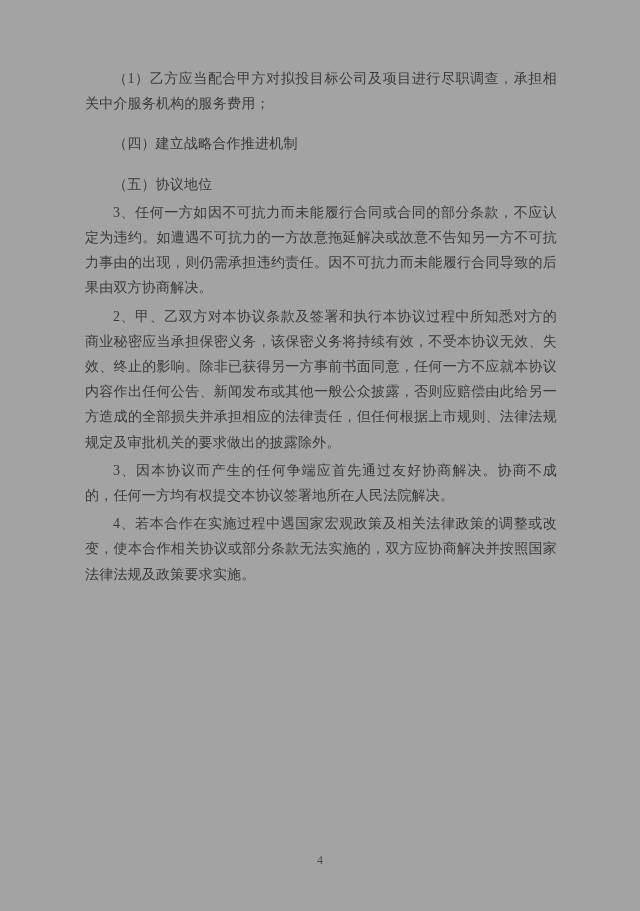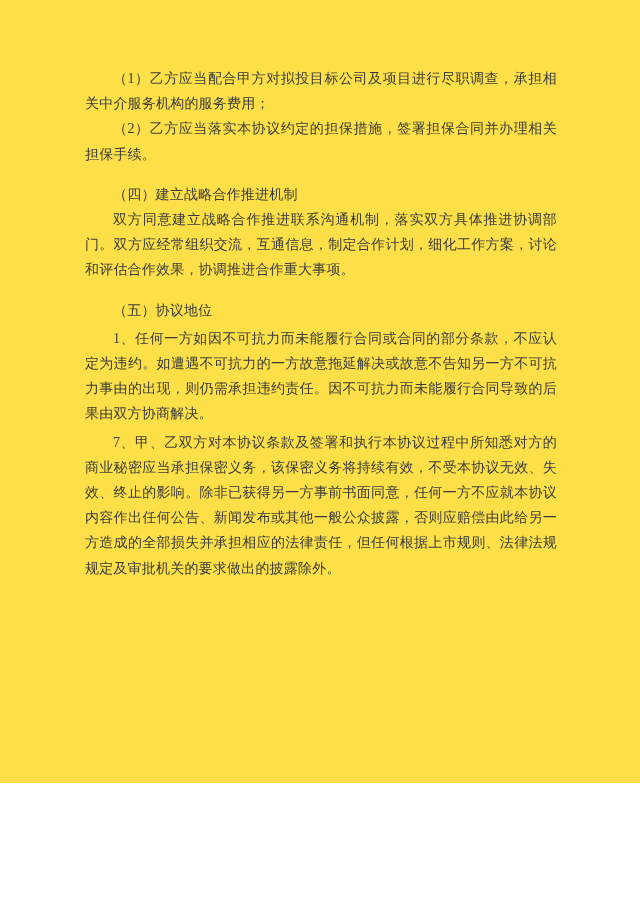--- a/index.html
+++ b/index.html
@@ -9,22 +9,22 @@
   }
   body {
     width: 640px;
     height: 911px;
     font-family: "Liberation Serif", "DejaVu Serif", serif;
     color: #3a3a3a;
   }
   .page {
     position: relative;
     width: 640px;
-    height: 783px;
-    background: #fde047;
+    height: 911px;
+    background: #a3a3a3;
     overflow: hidden;
   }
   .doc-body {
     position: absolute;
     left: 85px;
     top: 66px;
     width: 472px;
     font-size: 14px;
     line-height: 25.2px;
     text-align: justify;
@@ -51,21 +51,21 @@
     font-size: 12px;
     color: #4a4a4a;
   }
 </style>
 </head>
 <body>
 
 <div class="page">
   <div class="doc-body">
     <p class="para">（1）乙方应当配合甲方对拟投目标公司及项目进行尽职调查，承担相关中介服务机构的服务费用；</p>
-    <p class="para">（2）乙方应当落实本协议约定的担保措施，签署担保合同并办理相关担保手续。</p>
     <p class="heading">（四）建立战略合作推进机制</p>
-    <p class="para">双方同意建立战略合作推进联系沟通机制，落实双方具体推进协调部门。双方应经常组织交流，互通信息，制定合作计划，细化工作方案，讨论和评估合作效果，协调推进合作重大事项。</p>
     <p class="heading">（五）协议地位</p>
-    <p class="para num-para">1、任何一方如因不可抗力而未能履行合同或合同的部分条款，不应认定为违约。如遭遇不可抗力的一方故意拖延解决或故意不告知另一方不可抗力事由的出现，则仍需承担违约责任。因不可抗力而未能履行合同导致的后果由双方协商解决。</p>
-    <p class="para num-para">7、甲、乙双方对本协议条款及签署和执行本协议过程中所知悉对方的商业秘密应当承担保密义务，该保密义务将持续有效，不受本协议无效、失效、终止的影响。除非已获得另一方事前书面同意，任何一方不应就本协议内容作出任何公告、新闻发布或其他一般公众披露，否则应赔偿由此给另一方造成的全部损失并承担相应的法律责任，但任何根据上市规则、法律法规规定及审批机关的要求做出的披露除外。</p>
+    <p class="para num-para">3、任何一方如因不可抗力而未能履行合同或合同的部分条款，不应认定为违约。如遭遇不可抗力的一方故意拖延解决或故意不告知另一方不可抗力事由的出现，则仍需承担违约责任。因不可抗力而未能履行合同导致的后果由双方协商解决。</p>
+    <p class="para num-para">2、甲、乙双方对本协议条款及签署和执行本协议过程中所知悉对方的商业秘密应当承担保密义务，该保密义务将持续有效，不受本协议无效、失效、终止的影响。除非已获得另一方事前书面同意，任何一方不应就本协议内容作出任何公告、新闻发布或其他一般公众披露，否则应赔偿由此给另一方造成的全部损失并承担相应的法律责任，但任何根据上市规则、法律法规规定及审批机关的要求做出的披露除外。</p>
+    <p class="para num-para">3、因本协议而产生的任何争端应首先通过友好协商解决。协商不成的，任何一方均有权提交本协议签署地所在人民法院解决。</p>
+    <p class="para num-para">4、若本合作在实施过程中遇国家宏观政策及相关法律政策的调整或改变，使本合作相关协议或部分条款无法实施的，双方应协商解决并按照国家法律法规及政策要求实施。</p>
   </div>
   <div class="page-number">4</div>
 </div>
 
 </body></html>

